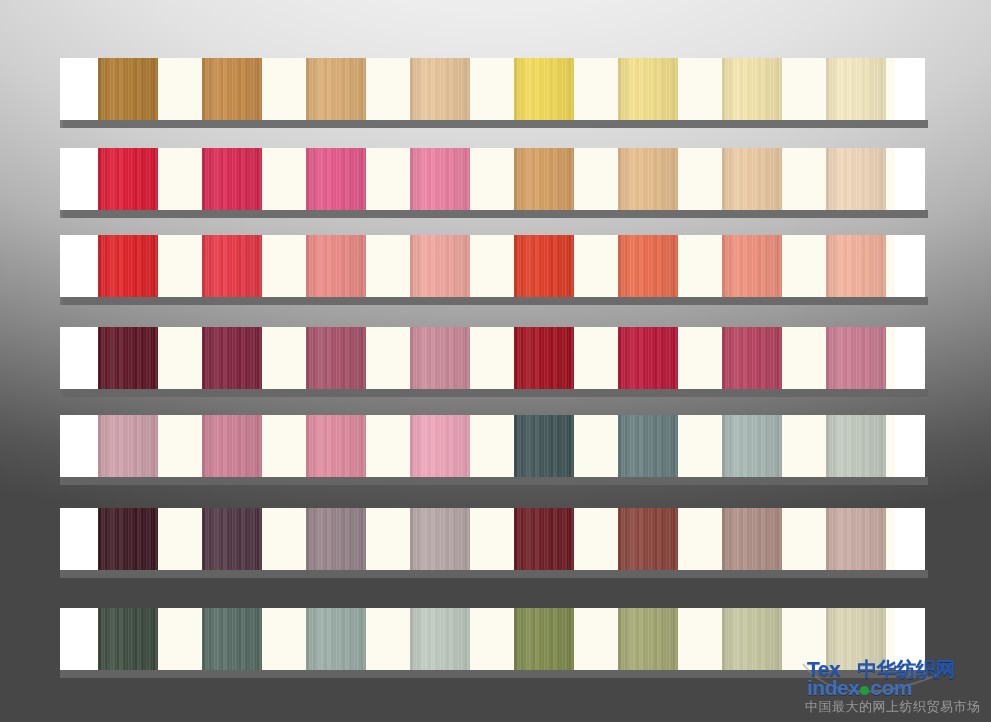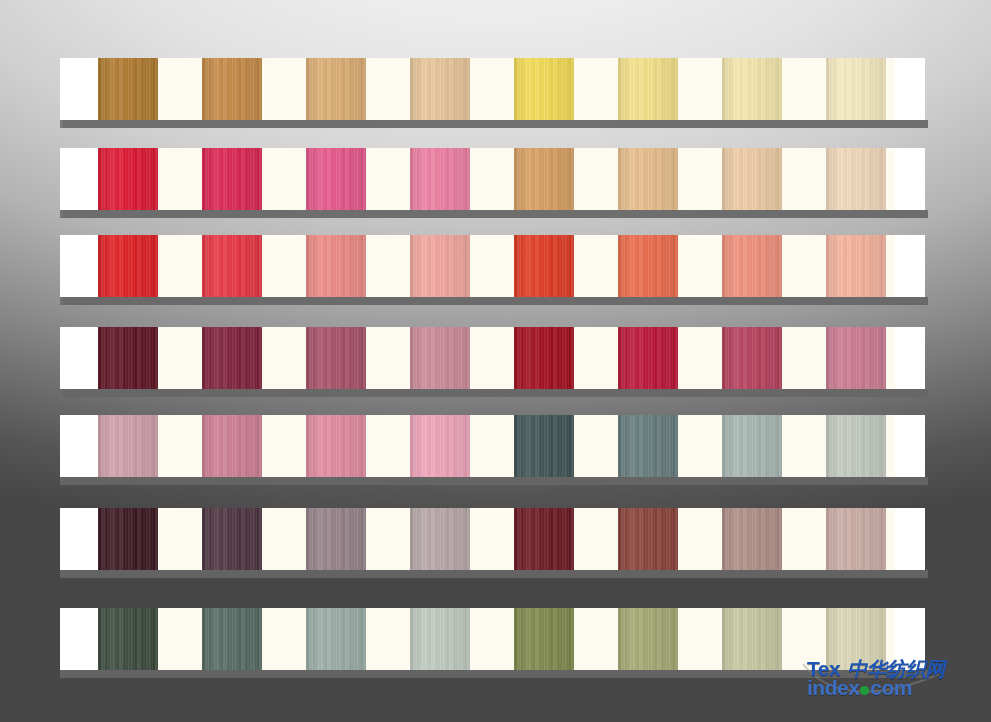--- a/index.html
+++ b/index.html
@@ -125,22 +125,21 @@
     font-weight: bold;
     color: #1f56b5;
     letter-spacing: -0.5px;
     white-space: nowrap;
     text-shadow: 0 1px 0 rgba(0,0,0,0.35);
   }
   .wm-cn-brand {
     color: #1f56b5;
     font-family: "DejaVu Sans", sans-serif;
     font-size: 20px;
-    margin-left: 7px;
-    font-style: italic;
+    margin-left: 17px;
   }
   .wm-line2 {
     position: absolute;
     left: 2px;
     top: 20px;
     font-size: 21px;
     font-weight: bold;
     color: #3b6fc4;
     letter-spacing: -0.5px;
     white-space: nowrap;
@@ -297,15 +296,16 @@
   <div id="watermark">
     <svg class="wm-swoosh" viewBox="0 0 150 44">
       <path d="M4 6 C 30 40, 80 42, 140 16" stroke="#8c8c8c" stroke-width="2" fill="none" opacity="0.8"></path>
     </svg>
     <div class="wm-line1">
       <span>Tex</span><span class="wm-cn-brand">中华纺织网</span>
     </div>
     <div class="wm-line2">
       <span>index</span><span class="wm-dot"></span><span>com</span>
     </div>
+    <div class="wm-line3">中国最大的网上纺织贸易市场</div>
   </div>
 
 </div>
 
 </body></html>

